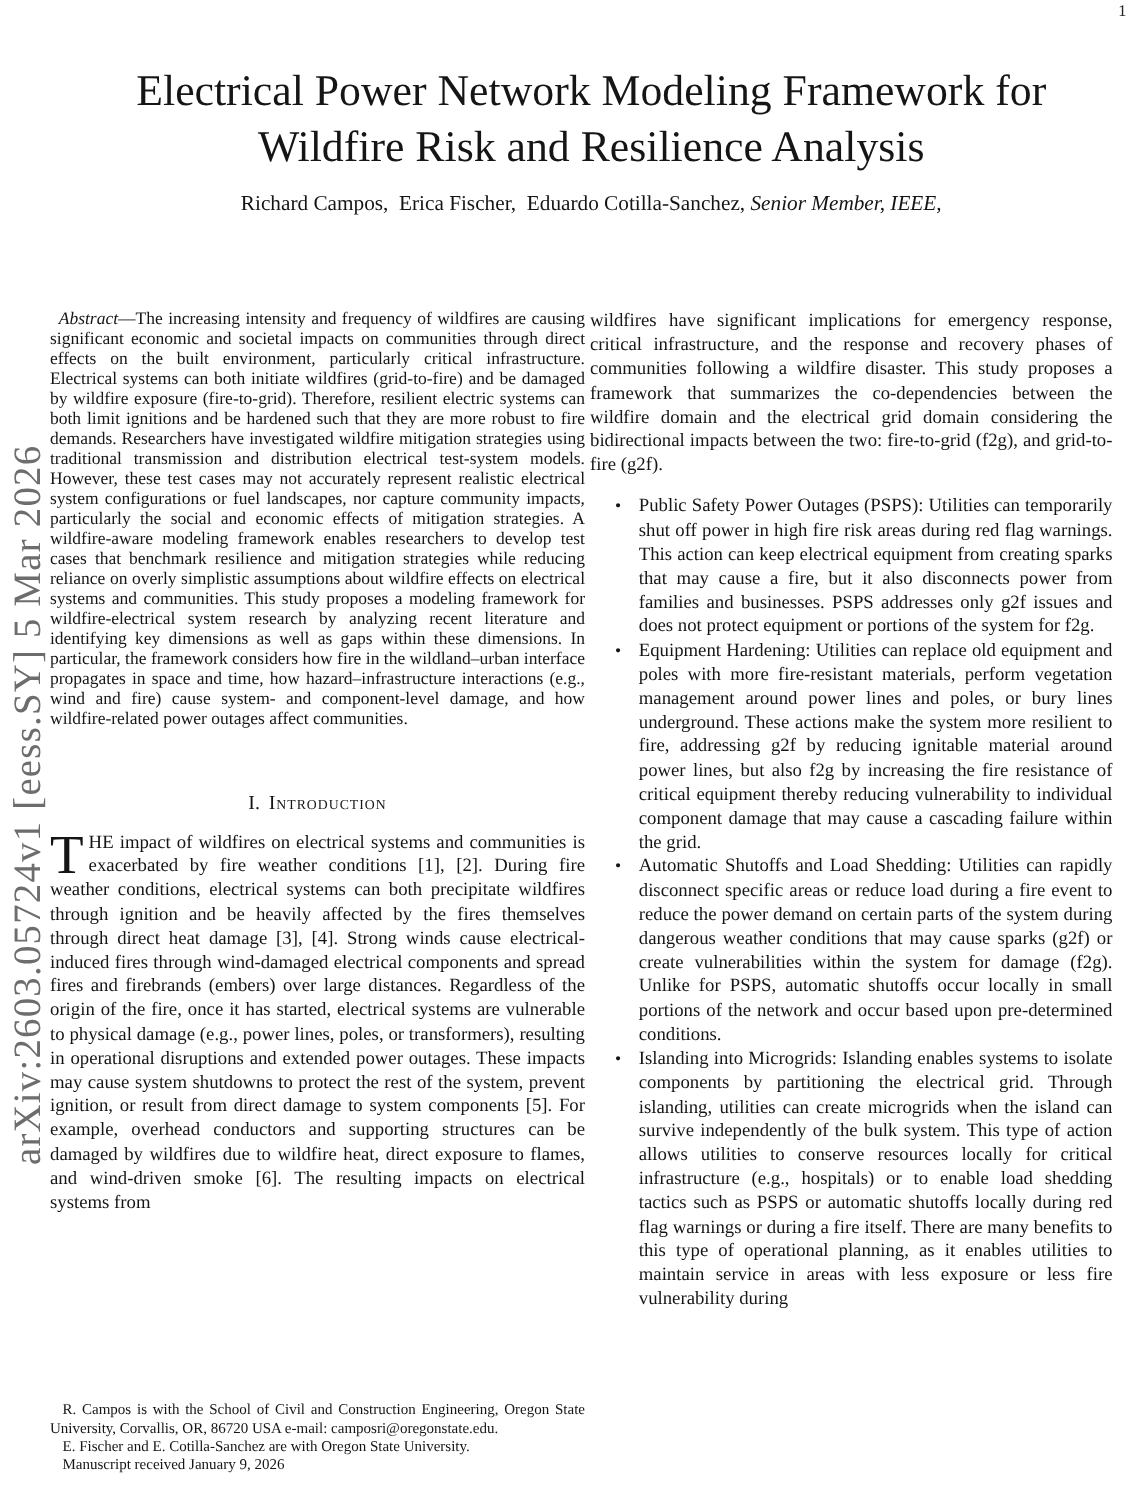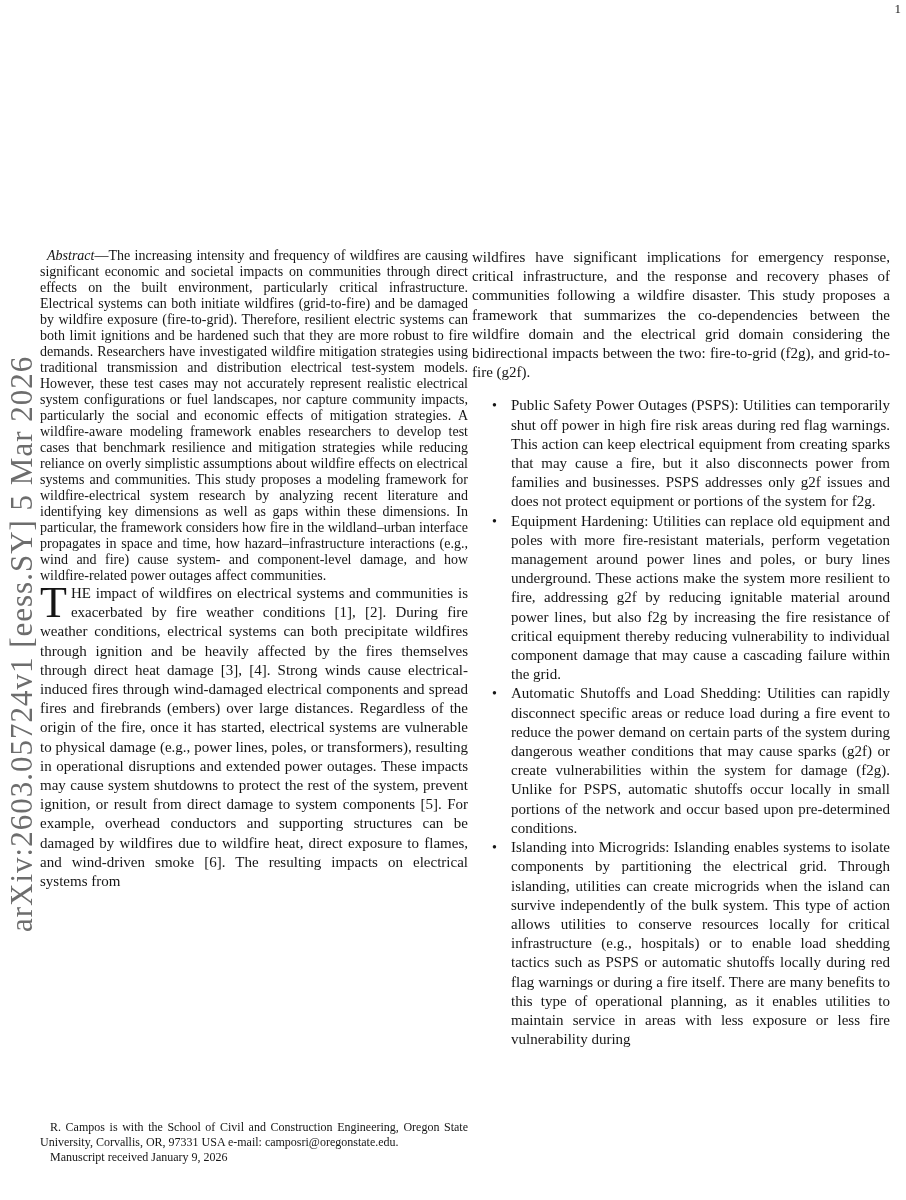--- a/index.html
+++ b/index.html
@@ -46,31 +46,40 @@
 </style>
 </head>
 <body>
 
 <div class="page">
 
   <div class="page-number">1</div>
 
   <div class="watermark">arXiv:2603.05724v1 [eess.SY] 5 Mar 2026</div>
 
+  <header class="title-block">
+    <h1 class="title">
+      <span class="title-line">Electrical Power Network Modeling Framework for</span>
+      <span class="title-line">Wildfire Risk and Resilience Analysis</span>
+    </h1>
+    <div class="authors"><span class="pre">Richard Campos,  Erica Fischer,  Eduardo Cotilla-Sanchez, </span><i>Senior Member, IEEE,</i></div>
+  </header>
 
   <section class="col col-left">
     <p class="abstract"><i class="lead">Abstract</i><span>—The increasing intensity and frequency of wildfires are causing significant economic and societal impacts on communities through direct effects on the built environment, particularly critical infrastructure. Electrical systems can both initiate wildfires (grid-to-fire) and be damaged by wildfire exposure (fire-to-grid). Therefore, resilient electric systems can both limit ignitions and be hardened such that they are more robust to fire demands. Researchers have investigated wildfire mitigation strategies using traditional transmission and distribution electrical test-system models. However, these test cases may not accurately represent realistic electrical system configurations or fuel landscapes, nor capture community impacts, particularly the social and economic effects of mitigation strategies. A wildfire-aware modeling framework enables researchers to develop test cases that benchmark resilience and mitigation strategies while reducing reliance on overly simplistic assumptions about wildfire effects on electrical systems and communities. This study proposes a modeling framework for wildfire-electrical system research by analyzing recent literature and identifying key dimensions as well as gaps within these dimensions. In particular, the framework considers how fire in the wildland–urban interface propagates in space and time, how hazard–infrastructure interactions (e.g., wind and fire) cause system- and component-level damage, and how wildfire-related power outages affect communities.</span></p>
 
 
+    <h2 class="section-heading"><span>I.</span><span class="sc">Introduction</span></h2>
 
     <p class="body-para noindent"><span class="dropcap">T</span><span>HE impact of wildfires on electrical systems and communities is exacerbated by fire weather conditions [1], [2]. During fire weather conditions, electrical systems can both precipitate wildfires through ignition and be heavily affected by the fires themselves through direct heat damage [3], [4]. Strong winds cause electrical-induced fires through wind-damaged electrical components and spread fires and firebrands (embers) over large distances. Regardless of the origin of the fire, once it has started, electrical systems are vulnerable to physical damage (e.g., power lines, poles, or transformers), resulting in operational disruptions and extended power outages. These impacts may cause system shutdowns to protect the rest of the system, prevent ignition, or result from direct damage to system components [5]. For example, overhead conductors and supporting structures can be damaged by wildfires due to wildfire heat, direct exposure to flames, and wind-driven smoke [6]. The resulting impacts on electrical systems from</span></p>
   </section>
 
   <footer class="footnotes">
-    <p>R. Campos is with the School of Civil and Construction Engineering, Oregon State University, Corvallis, OR, 97331 USA e-mail: camposri@oregonstate.edu.</p>
+    <p>R. Campos is with the School of Civil and Construction Engineering, Oregon State University, Corvallis, OR, 86720 USA e-mail: camposri@oregonstate.edu.</p>
+    <p>E. Fischer and E. Cotilla-Sanchez are with Oregon State University.</p>
     <p>Manuscript received January 9, 2026</p>
   </footer>
 
   <section class="col col-right">
     <p class="body-para noindent">wildfires have significant implications for emergency response, critical infrastructure, and the response and recovery phases of communities following a wildfire disaster. This study proposes a framework that summarizes the co-dependencies between the wildfire domain and the electrical grid domain considering the bidirectional impacts between the two: fire-to-grid (f2g), and grid-to-fire (g2f).</p>
 
     <ul class="bullets">
       <li><span class="bullet">•</span><span>Public Safety Power Outages (PSPS): Utilities can temporarily shut off power in high fire risk areas during red flag warnings. This action can keep electrical equipment from creating sparks that may cause a fire, but it also disconnects power from families and businesses. PSPS addresses only g2f issues and does not protect equipment or portions of the system for f2g.</span></li>
       <li><span class="bullet">•</span><span>Equipment Hardening: Utilities can replace old equipment and poles with more fire-resistant materials, perform vegetation management around power lines and poles, or bury lines underground. These actions make the system more resilient to fire, addressing g2f by reducing ignitable material around power lines, but also f2g by increasing the fire resistance of critical equipment thereby reducing vulnerability to individual component damage that may cause a cascading failure within the grid.</span></li>
       <li><span class="bullet">•</span><span>Automatic Shutoffs and Load Shedding: Utilities can rapidly disconnect specific areas or reduce load during a fire event to reduce the power demand on certain parts of the system during dangerous weather conditions that may cause sparks (g2f) or create vulnerabilities within the system for damage (f2g). Unlike for PSPS, automatic shutoffs occur locally in small portions of the network and occur based upon pre-determined conditions.</span></li>

